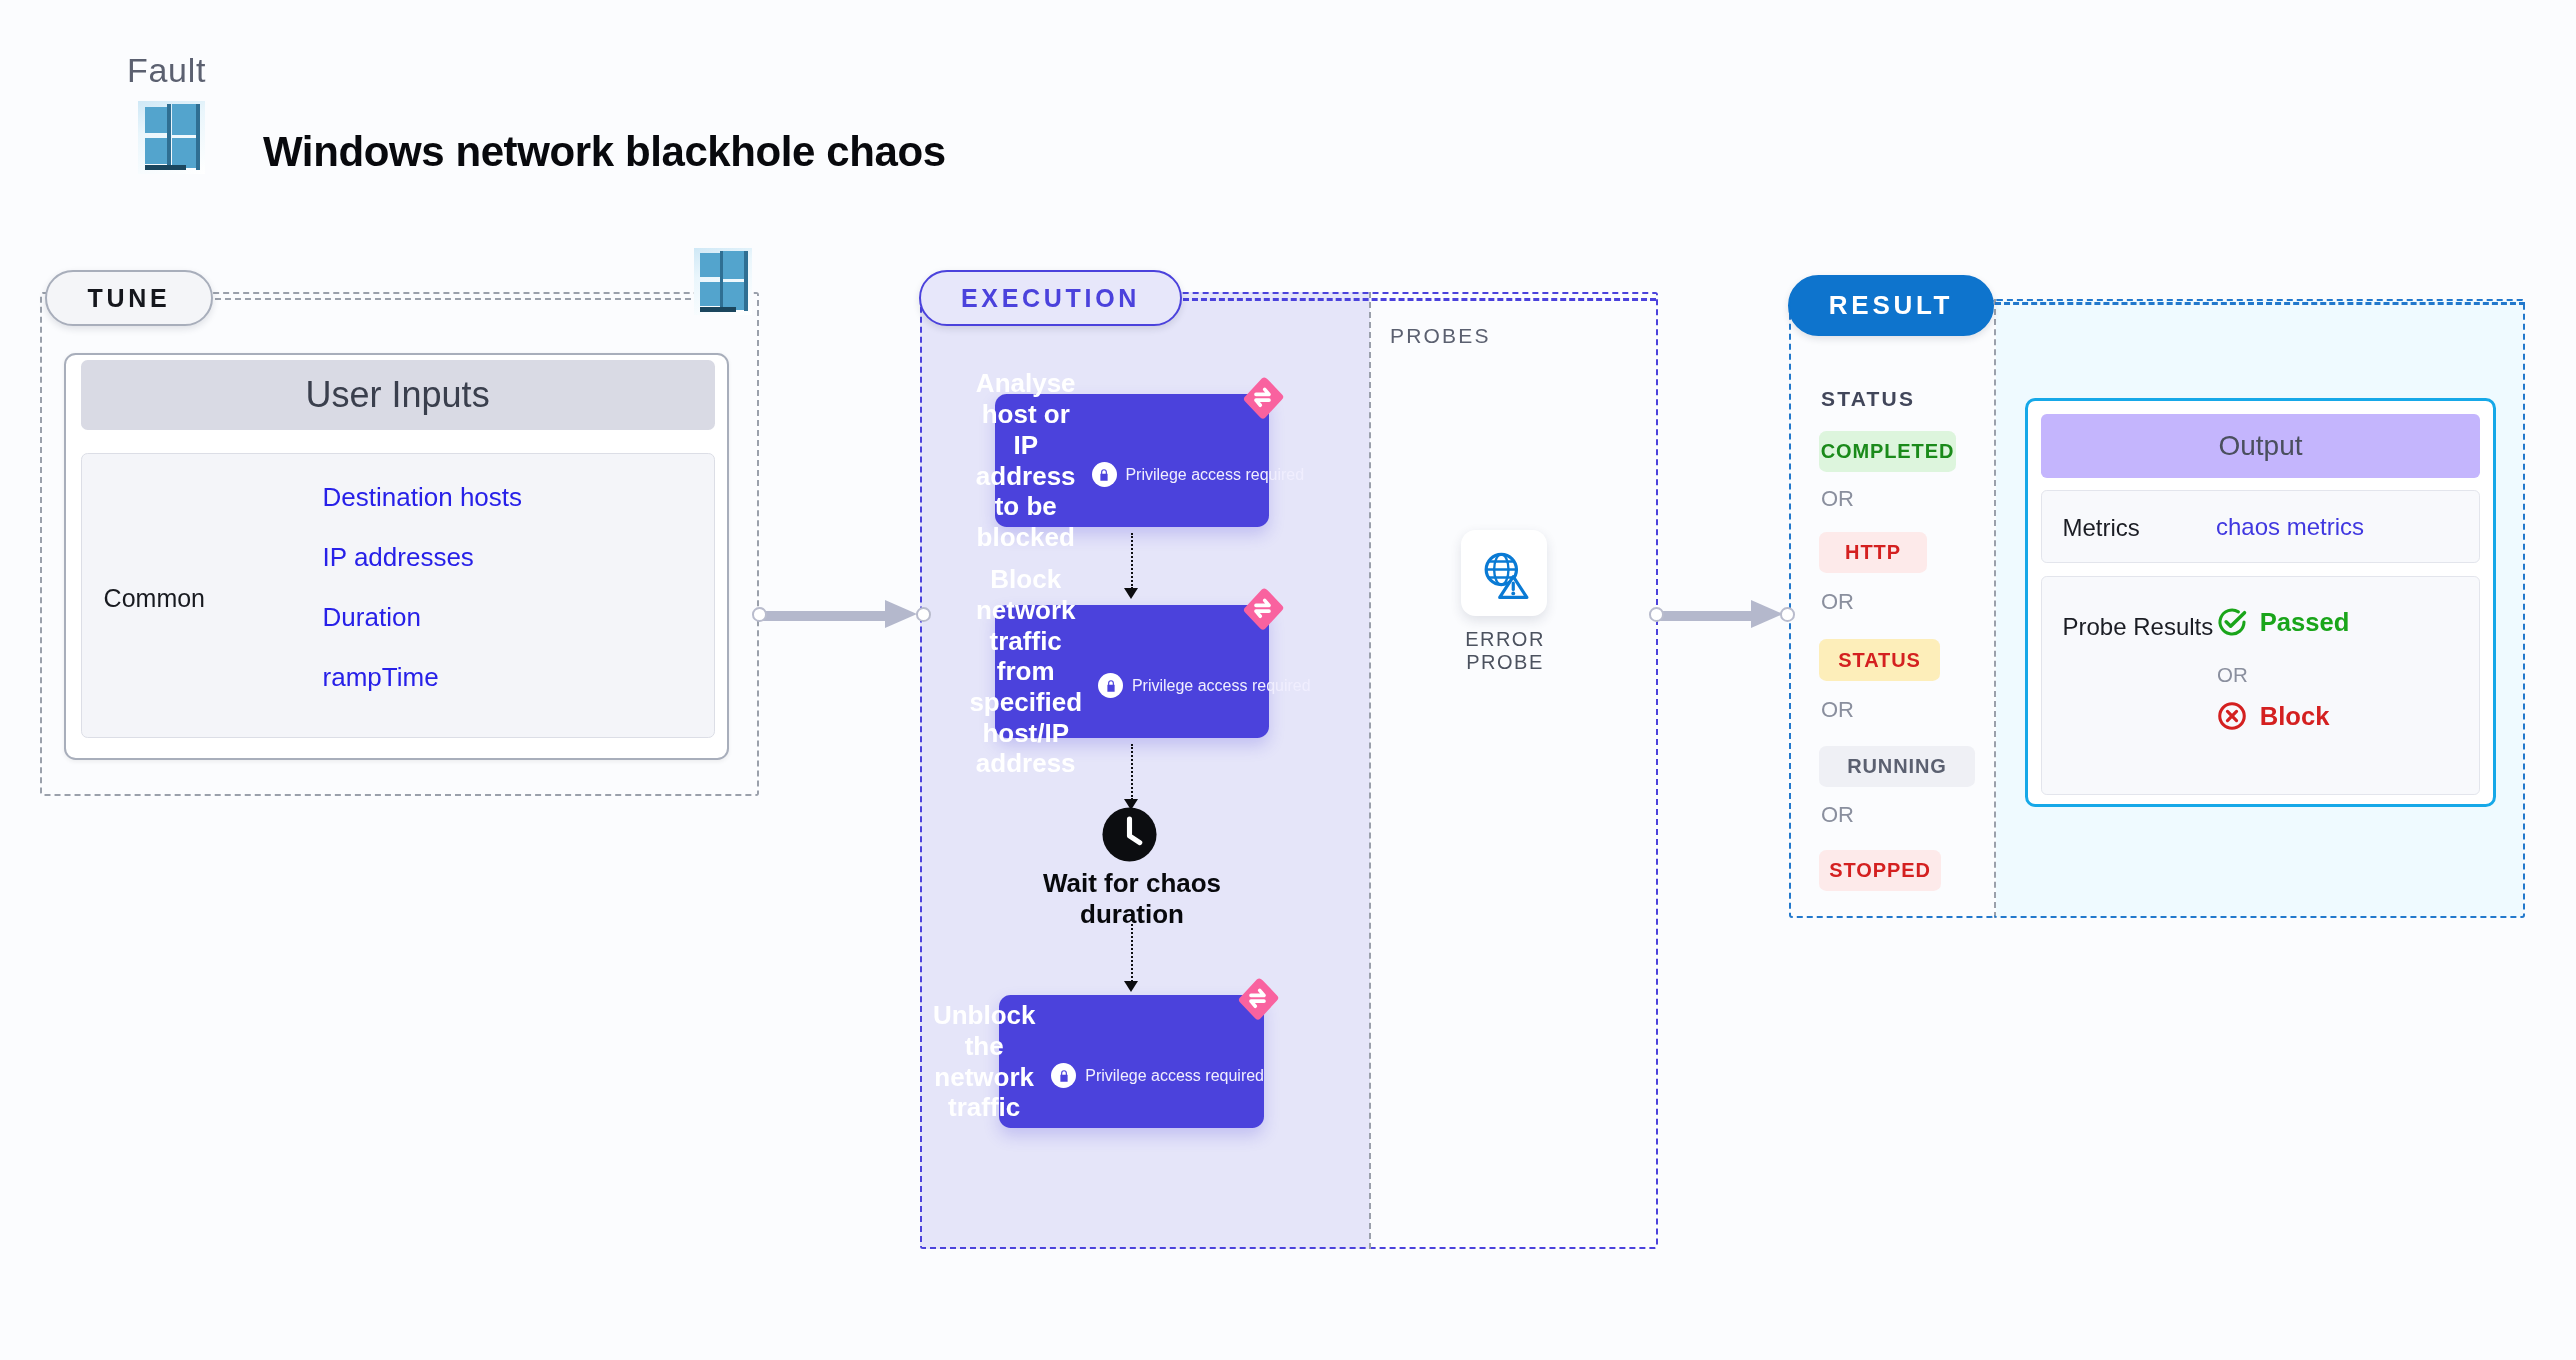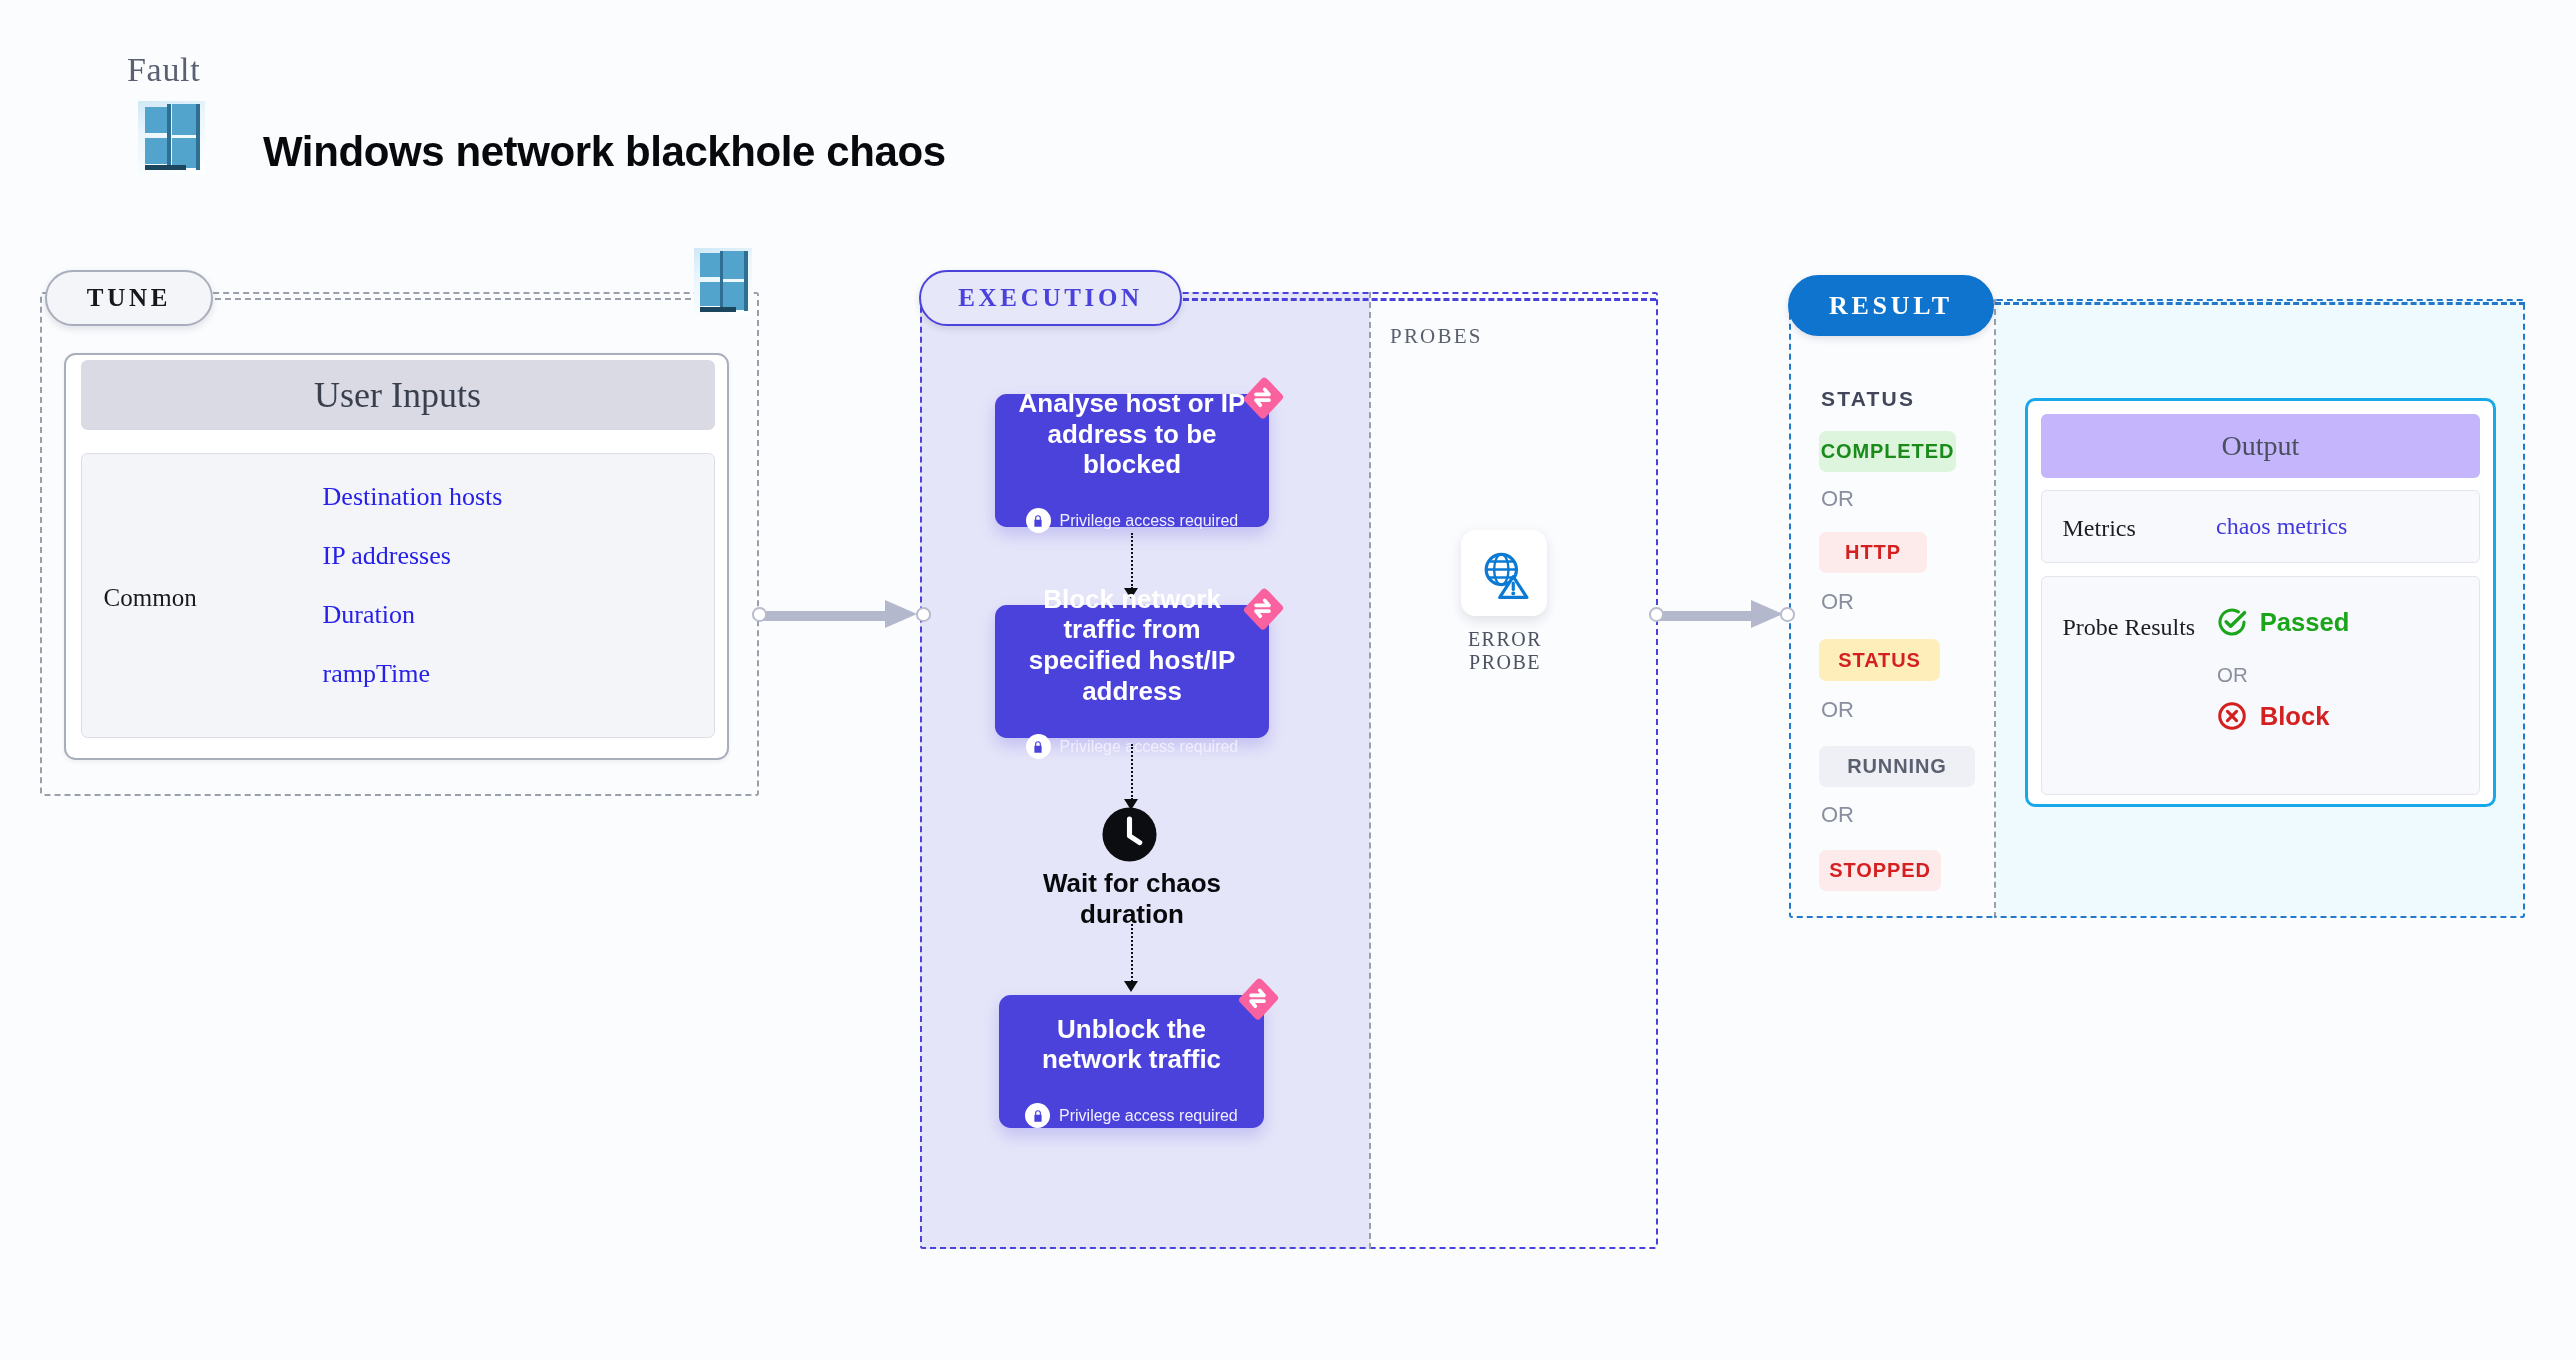--- a/index.html
+++ b/index.html
@@ -2,21 +2,21 @@
 <html style="font-size:11.7px"><head>
 <meta charset="utf-8">
 <style>
   html,body{margin:0;padding:0;}
   body{
     width:2576px;height:1361px;
     background:#fbfcfe;
     font-family:"Liberation Sans", sans-serif;
     position:relative;overflow:hidden;
   }
-  .mono{font-family:Liberation Serif, serif;}
+  .mono{font-family:Liberation Sans, sans-serif;}
 
   
   #header{position:absolute;left:69px;top:44px;width:1096px;height:139px;}
   #fault-label{
     position:absolute;left:58px;top:7.3px;
     font-size:34px;color:#5b6070;letter-spacing:0.7px;
   }
   #win-logo-header{position:absolute;left:69px;top:57px;width:67px;height:73px;}
   #page-title{
     position:absolute;left:194px;top:84px;
@@ -79,21 +79,21 @@
   }
   #common-label{position:absolute;left:22px;top:130px;font-size:25px;color:#181a20;}
   #inputs-list{position:absolute;left:241px;top:28px;}
   .input-item{font-size:26px;color:#2720e8;margin-bottom:29px;white-space:nowrap;}
 
   
   .exec-card{
     position:absolute;box-sizing:border-box;
     background:#4B42DC;border-radius:11.7px;color:#fff;
     box-shadow:0 7.3px 16px rgba(75,66,220,.22);
-    display:flex;flex-direction:column;align-items:center;justify-content:center;
+    display:flex;flex-direction:row;align-items:center;justify-content:center;
   }
   .exec-title{font-size:26px;font-weight:bold;line-height:1.18;text-align:center;padding:0 16px;}
   .exec-priv{display:flex;align-items:center;gap:8.8px;margin-top:28px;}
   .lock-ic{
     width:25px;height:25px;border-radius:50%;background:#fff;
     display:flex;align-items:center;justify-content:center;flex:none;
   }
   .lock-ic svg{width:14px;height:14px;display:block;}
   .priv-text{font-size:16px;color:#f0eefe;white-space:nowrap;}
 

